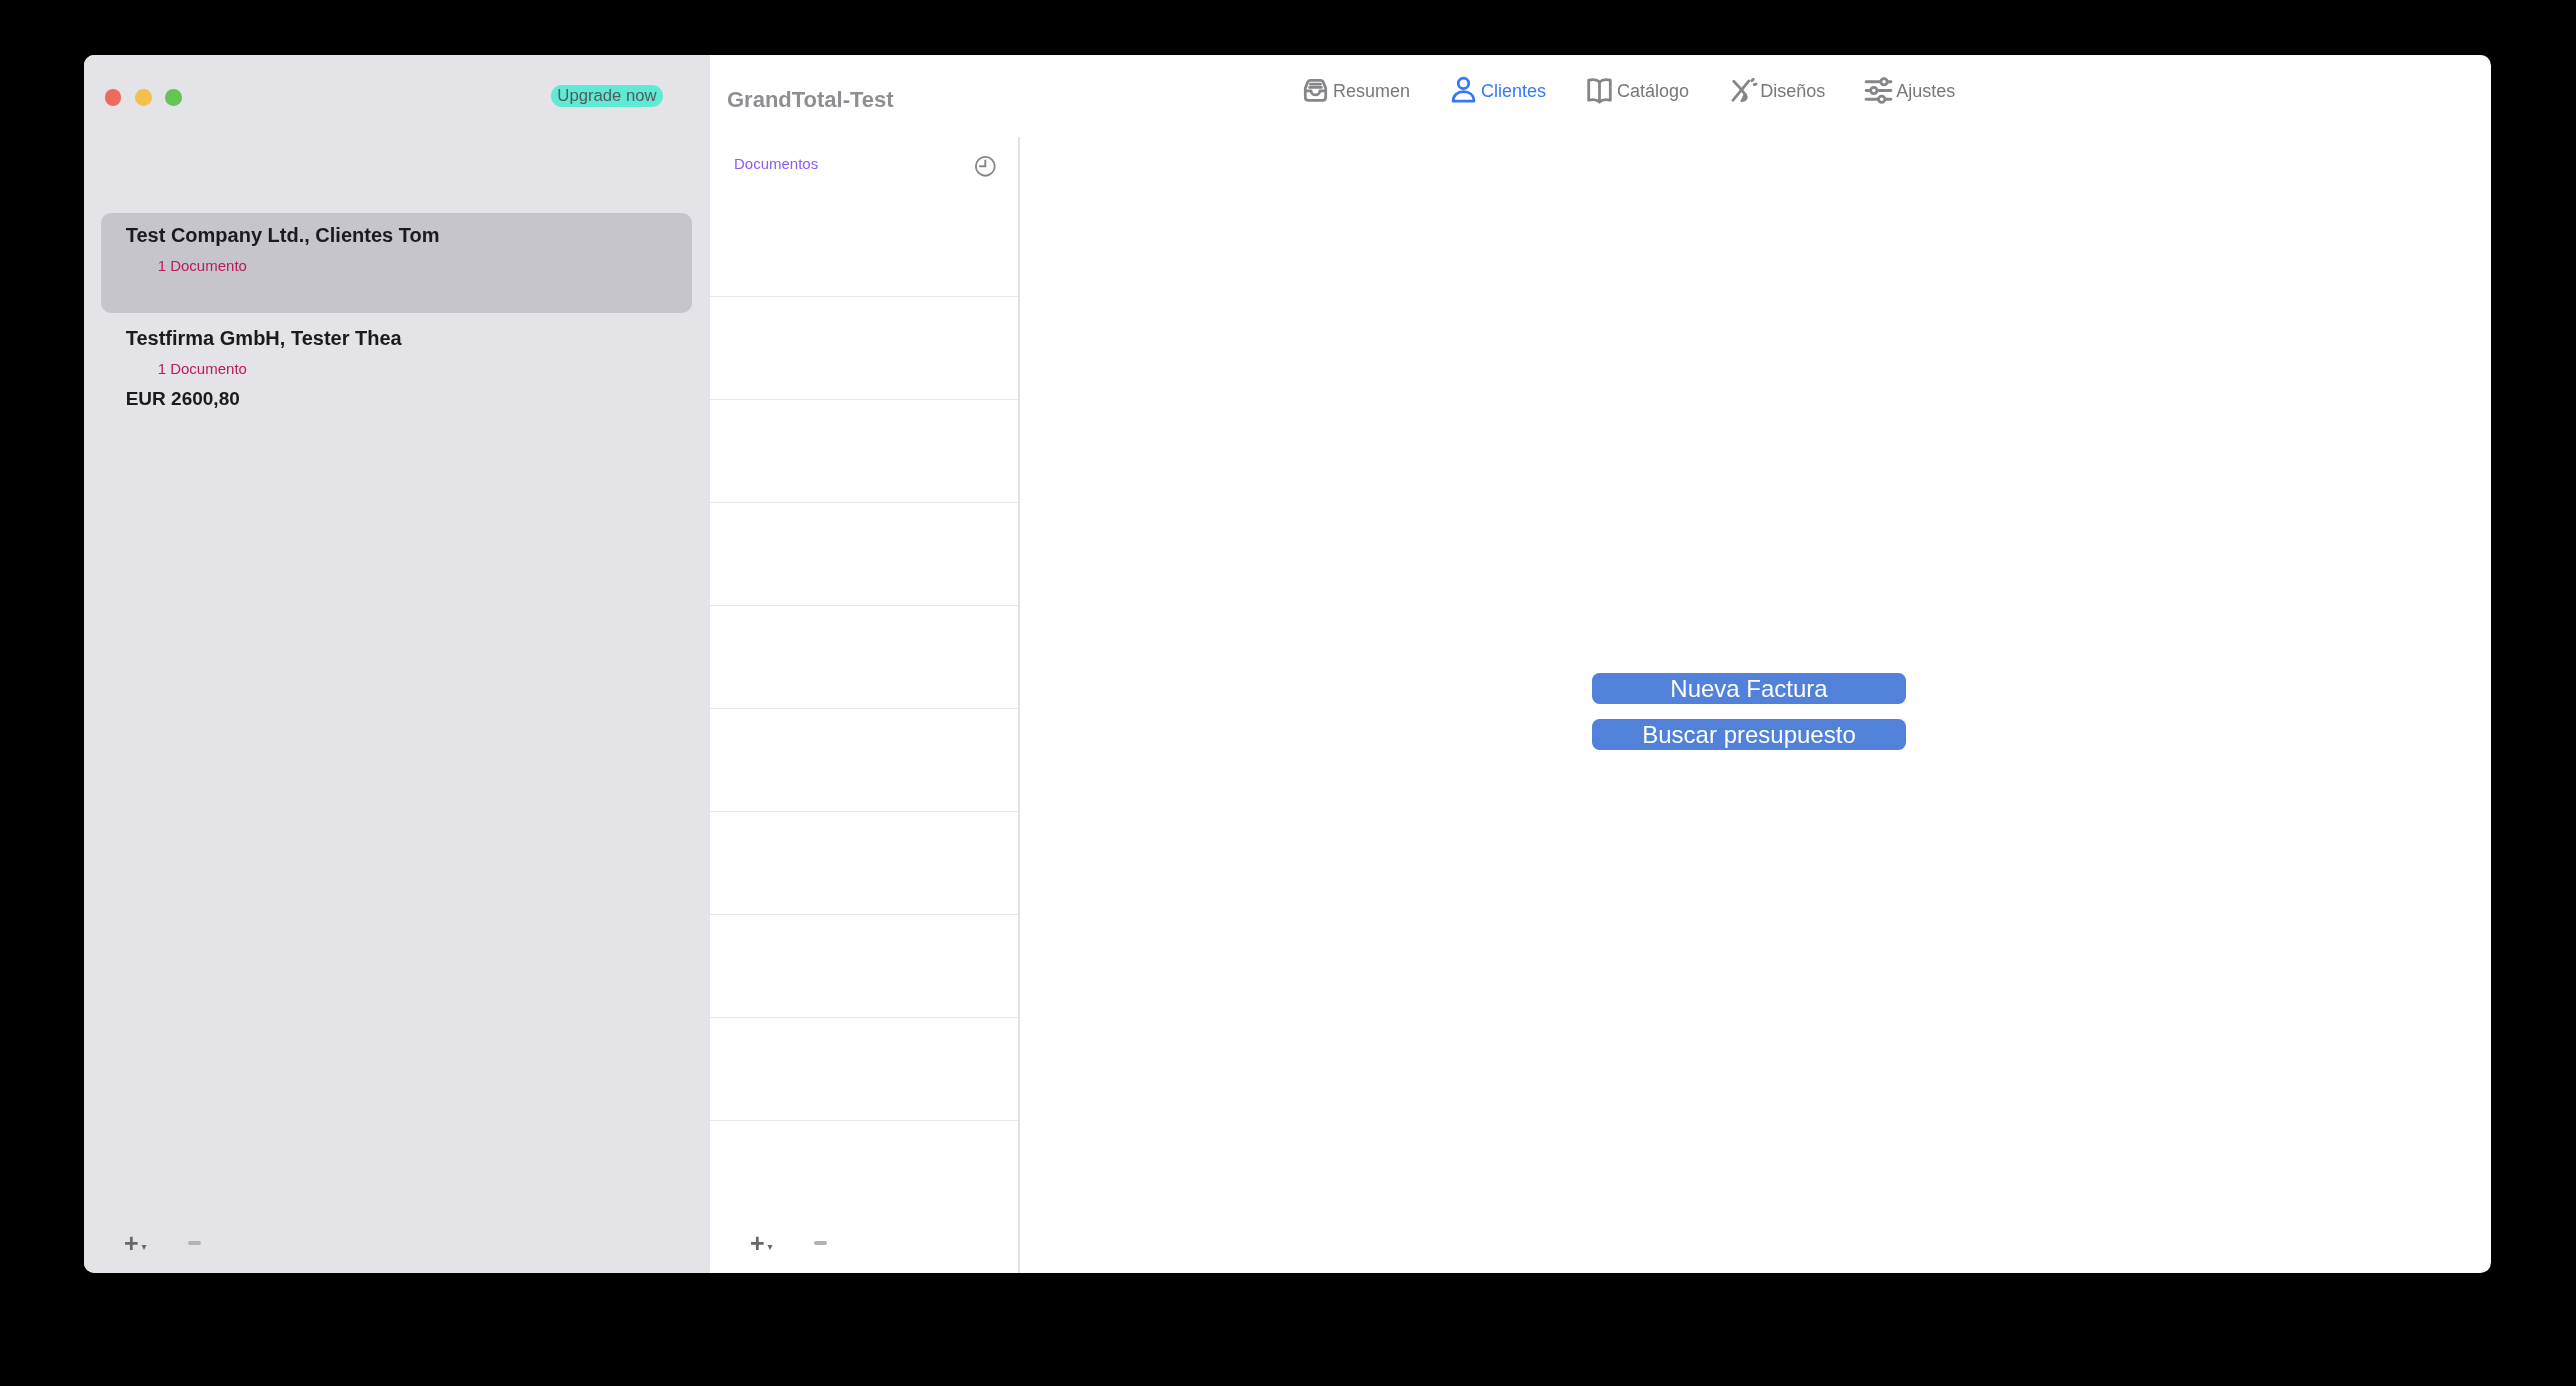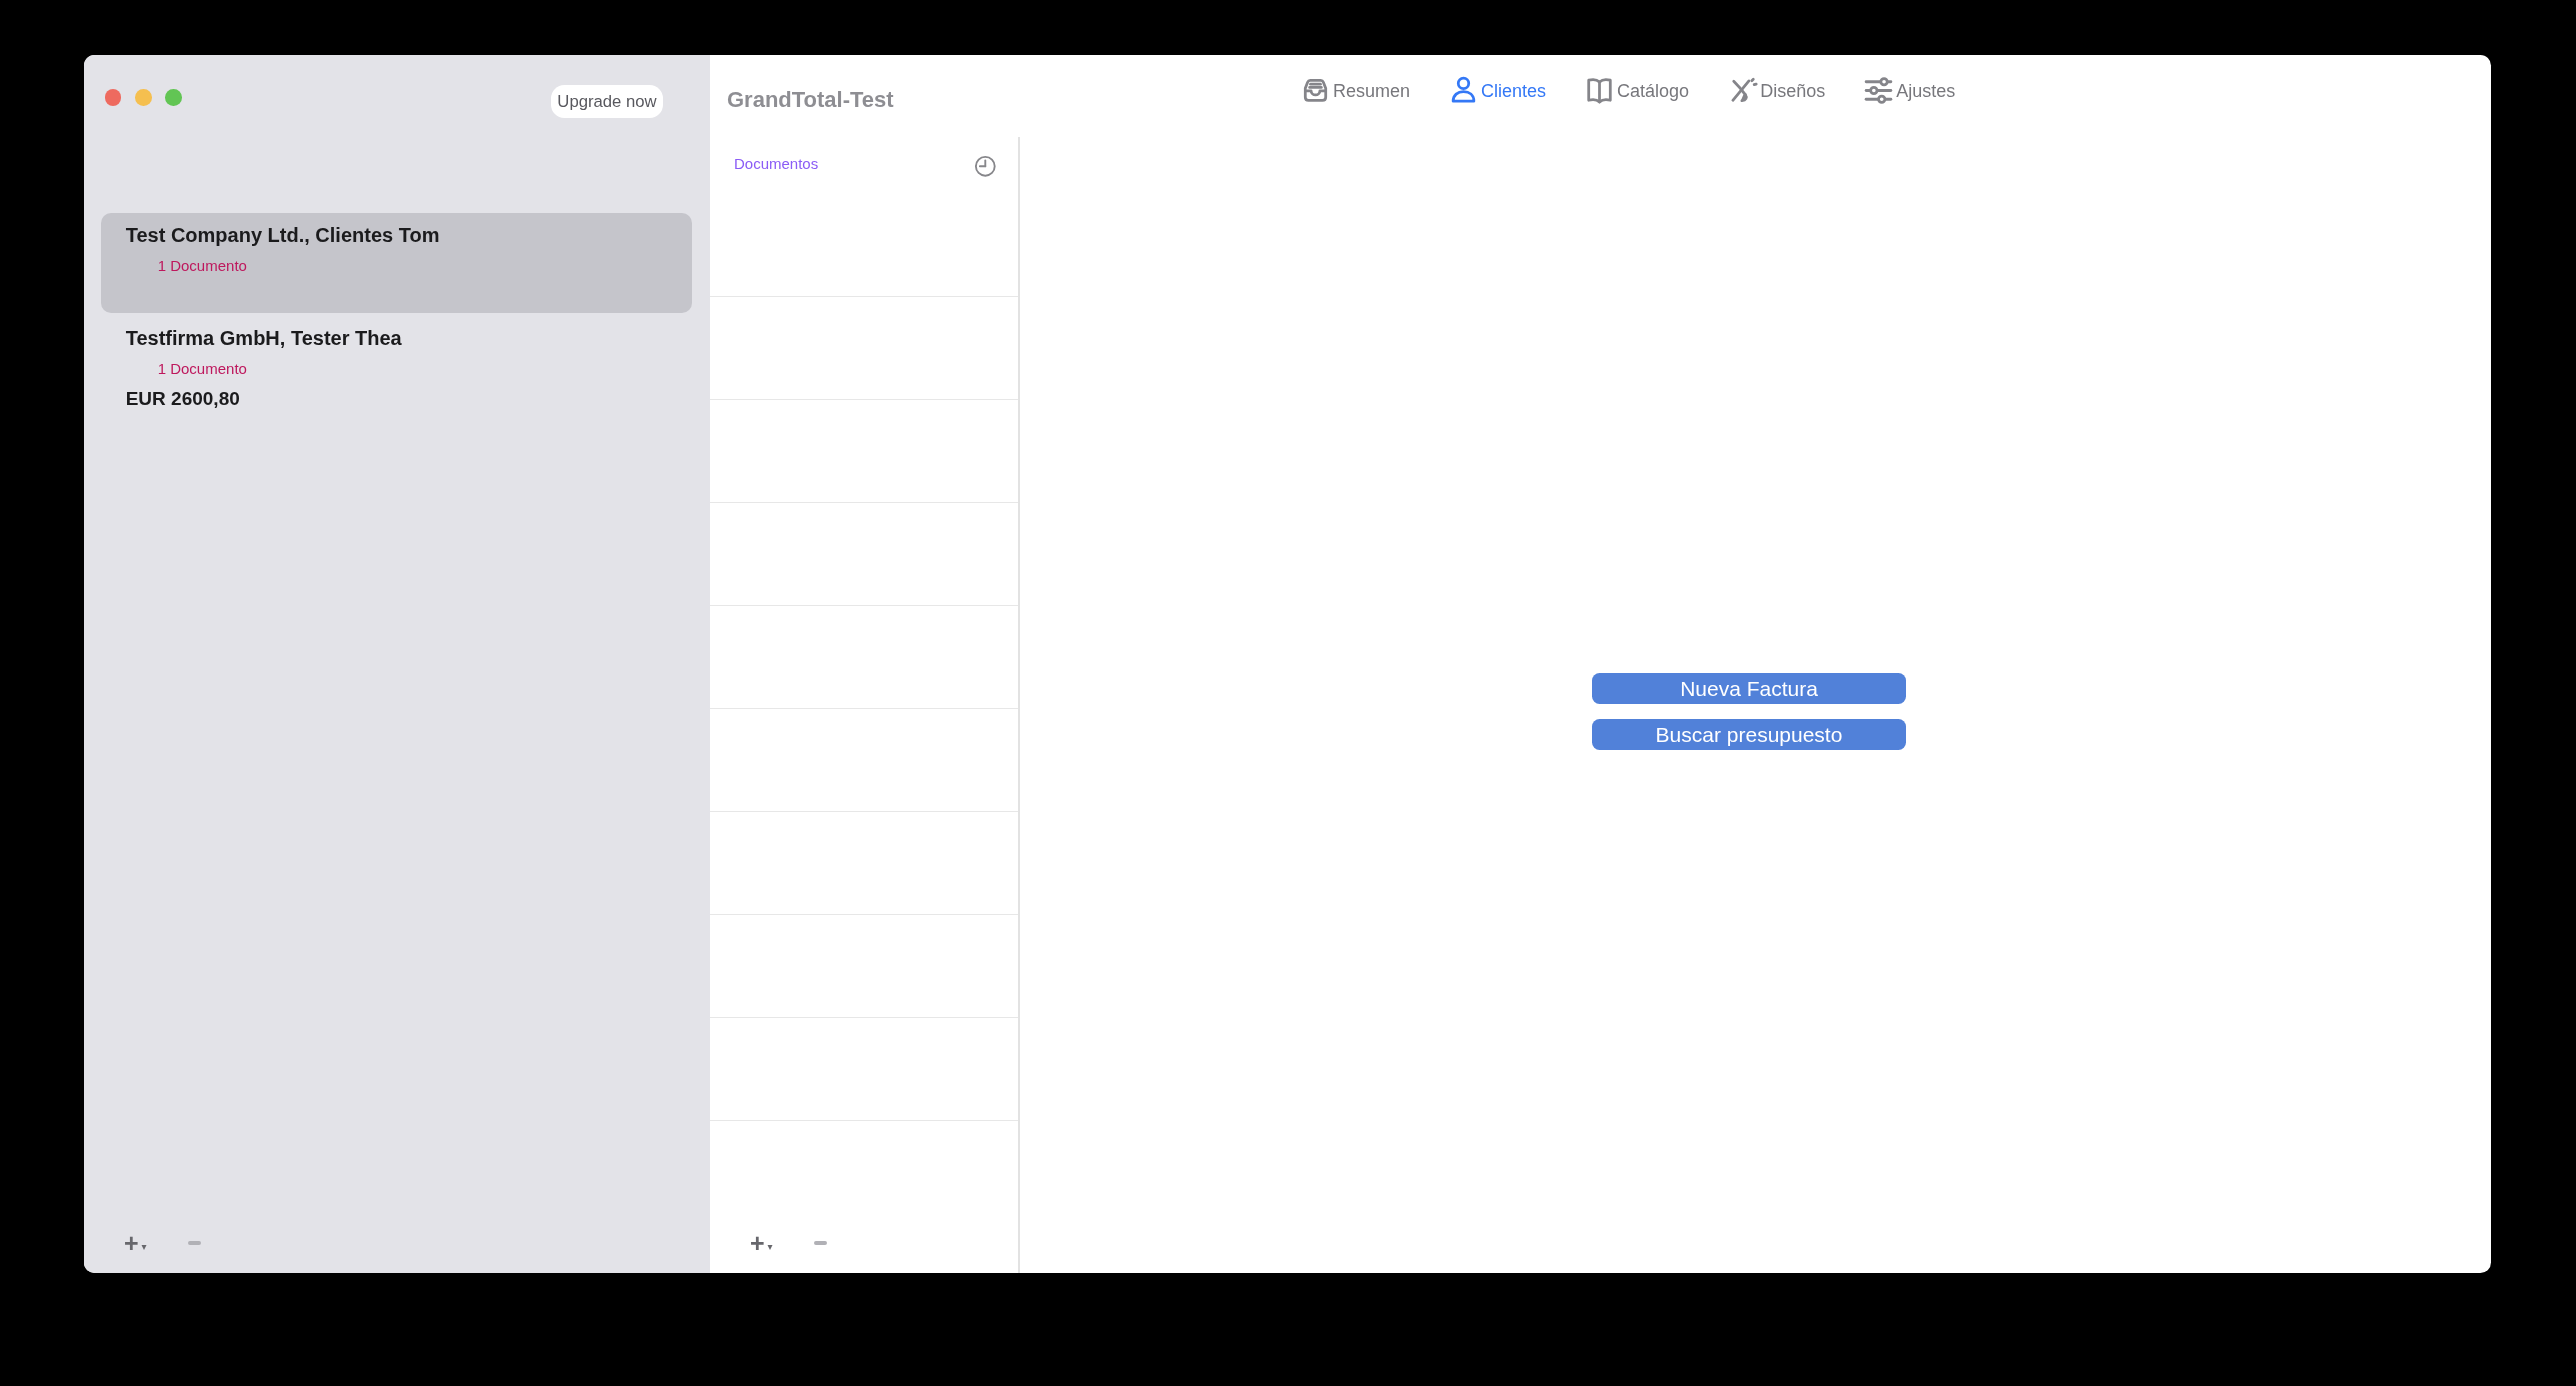--- a/index.html
+++ b/index.html
@@ -18,22 +18,22 @@
   
   .sidebar{
     position:absolute;left:0;top:0;width:626px;height:1218px;
     background:var(--sidebar-bg,#e3e3e8);
   }
   .traffic{position:absolute;top:34px;width:16.7px;height:16.7px;border-radius:50%;}
   .t-red{left:20.5px;background:var(--traffic-red,#ee6a5f);}
   .t-yellow{left:51px;background:var(--traffic-yellow,#f5bf4f);}
   .t-green{left:81px;background:var(--traffic-green,#62c554);}
   .upgrade-btn{
-    position:absolute;left:467px;top:30px;width:112px;height:33px;
-    border:none;border-radius:13.3px;background:#ffffff;color:#58585e;
+    position:absolute;left:467px;top:30px;width:112px;height:22px;
+    border:none;border-radius:13.3px;background:#5eead4;color:#58585e;
     font-size:16.7px;font-family:inherit;display:flex;align-items:center;justify-content:center;
   }
   .search-field{
     position:absolute;left:19px;top:95px;width:581px;height:35px;
     background:#d7d7dc;border-radius:9px;display:flex;align-items:center;
   }
   .search-field svg.mag{margin-left:10px;flex:0 0 auto;}
   .search-field input{
     flex:1;background:transparent;border:none;outline:none;
     font-family:inherit;font-size:20px;color:#2c2c2e;margin-left:7.6px;
@@ -70,21 +70,21 @@
   .win-title{position:absolute;left:643px;top:32px;font-size:22px;font-weight:700;color:#8e8e93;}
   .toolbar{position:absolute;left:1214px;top:18px;display:flex;gap:36px;}
   .tab{display:flex;flex-direction:row;align-items:center;color:#85858a;cursor:default;}
   .tab .tab-label{font-size:18px;margin-top:1.5px;color:#77777c;}
   .tab.active{color:var(--accent-blue,#3478f6);}
   .tab.active .tab-label{color:var(--accent-blue,#3478f6);}
   .tab svg{display:block;}
   .primary-btn{
     position:absolute;left:1508px;width:314px;height:31px;
     background:var(--button-blue,#5181d9);color:#fff;border:none;border-radius:7.6px;
-    font-family:inherit;font-size:21px;display:flex;align-items:center;justify-content:center;
+    font-family:inherit;font-size:24px;display:flex;align-items:center;justify-content:center;
   }
   .btn-factura{top:618px;}
   .btn-presupuesto{top:664px;}
 </style>
 </head>
 <body>
 
 <div class="window">
 
   <div class="sidebar">

